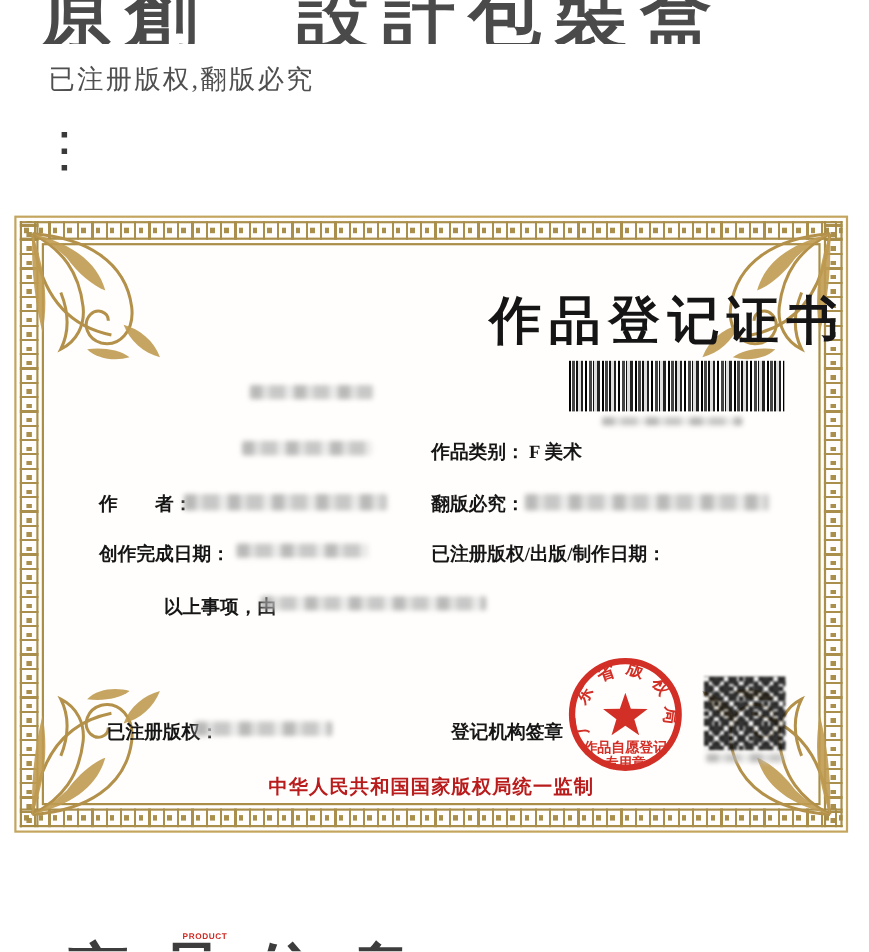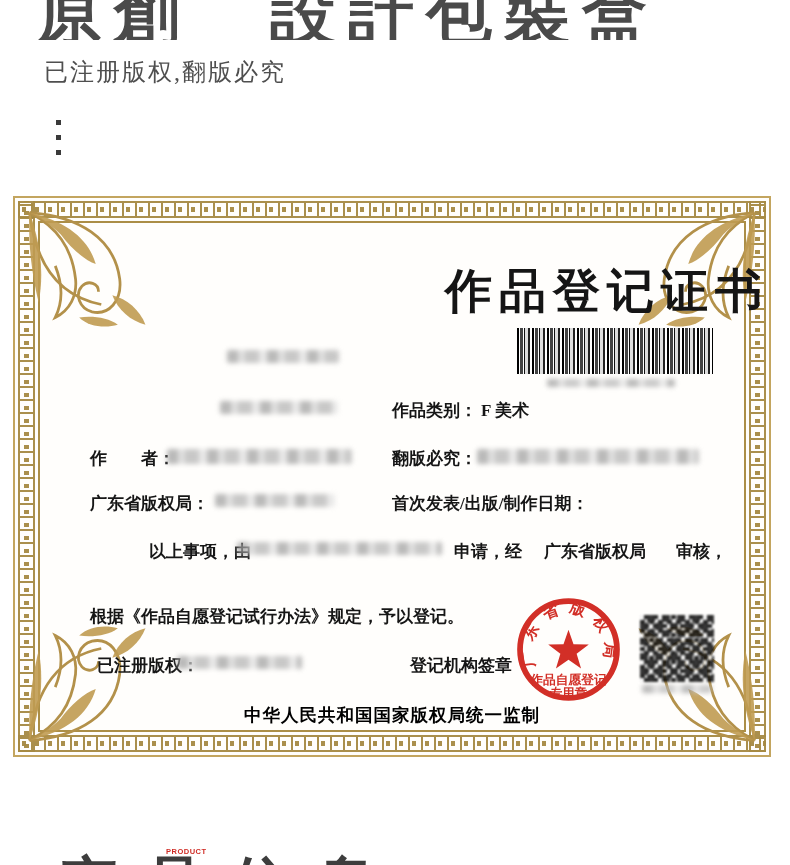--- a/index.html
+++ b/index.html
@@ -77,21 +77,21 @@
   }
   .qr{
     position:absolute;left:625px;top:417px;width:74px;height:67px;
     background-image:repeating-conic-gradient(#111 0% 25%,#fff 0% 50%),repeating-conic-gradient(#000 0% 25%,#fdfdfd 0% 50%);
     background-size:15px 15px,9px 9px;background-blend-mode:multiply;
     filter:blur(1.1px) contrast(.9);opacity:.88;
   }
   .seal{position:absolute;left:496px;top:394px;width:115px;height:115px;opacity:.95;}
   .cert-footer{
     position:absolute;top:505px;left:0;width:100%;text-align:center;
-    font-size:17.5px;font-weight:bold;color:#000000;letter-spacing:1px;
+    font-size:17.5px;font-weight:bold;color:#b91c1c;letter-spacing:1px;
   }
 
   
   .ftr-clip{position:absolute;left:0;top:845px;width:790px;height:20px;overflow:hidden;}
   .ftr-title{
     position:absolute;left:58px;top:0;white-space:nowrap;
     font-size:60px;font-weight:bold;letter-spacing:26px;color:#3d3d3d;
   }
   .ftr-badge{
     position:absolute;left:166px;top:847px;
@@ -189,40 +189,32 @@
   <div class="row" style="left:75px;top:249px;">
     <span class="lbl">作　　者：</span>
   </div>
   <div class="redact" style="left:152px;top:251px;width:185px;height:15px;"></div>
   <div class="row" style="left:377px;top:249px;">
     <span class="lbl">翻版必究：</span>
   </div>
   <div class="redact" style="left:462px;top:251px;width:222px;height:15px;"></div>
 
   <div class="row" style="left:75px;top:294px;">
-    <span class="lbl">广东省版权局：</span>
+    <span class="lbl">创作完成日期：</span>
   </div>
   <div class="redact" style="left:200px;top:296px;width:120px;"></div>
   <div class="row" style="left:377px;top:294px;">
-    <span class="lbl">首次发表/出版/制作日期：</span>
+    <span class="lbl">已注册版权/出版/制作日期：</span>
   </div>
 
   <div class="row" style="left:114px;top:342px;margin-left:20px;">
     <span class="lbl">以上事项，由</span>
   </div>
   <div class="redact" style="left:222px;top:344px;width:205px;"></div>
-  <div class="row" style="left:439px;top:342px;">
-    <span class="lbl">申请，经</span>
-    <span class="lbl" style="margin-left:18px;">广东省版权局</span>
-    <span class="lbl" style="margin-left:26px;">审核，</span>
-  </div>
-
-  <div class="row" style="left:75px;top:407px;">
-    <span class="lbl">根据《作品自愿登记试行办法》规定，予以登记。</span>
-  </div>
+
 
   <div class="row" style="left:82px;top:456px;">
     <span class="lbl">已注册版权：</span>
   </div>
   <div class="redact" style="left:162px;top:458px;width:125px;"></div>
   <div class="row" style="left:395px;top:456px;">
     <span class="lbl">登记机构签章</span>
   </div>
 
   <svg class="seal" viewBox="0 0 140 140">

